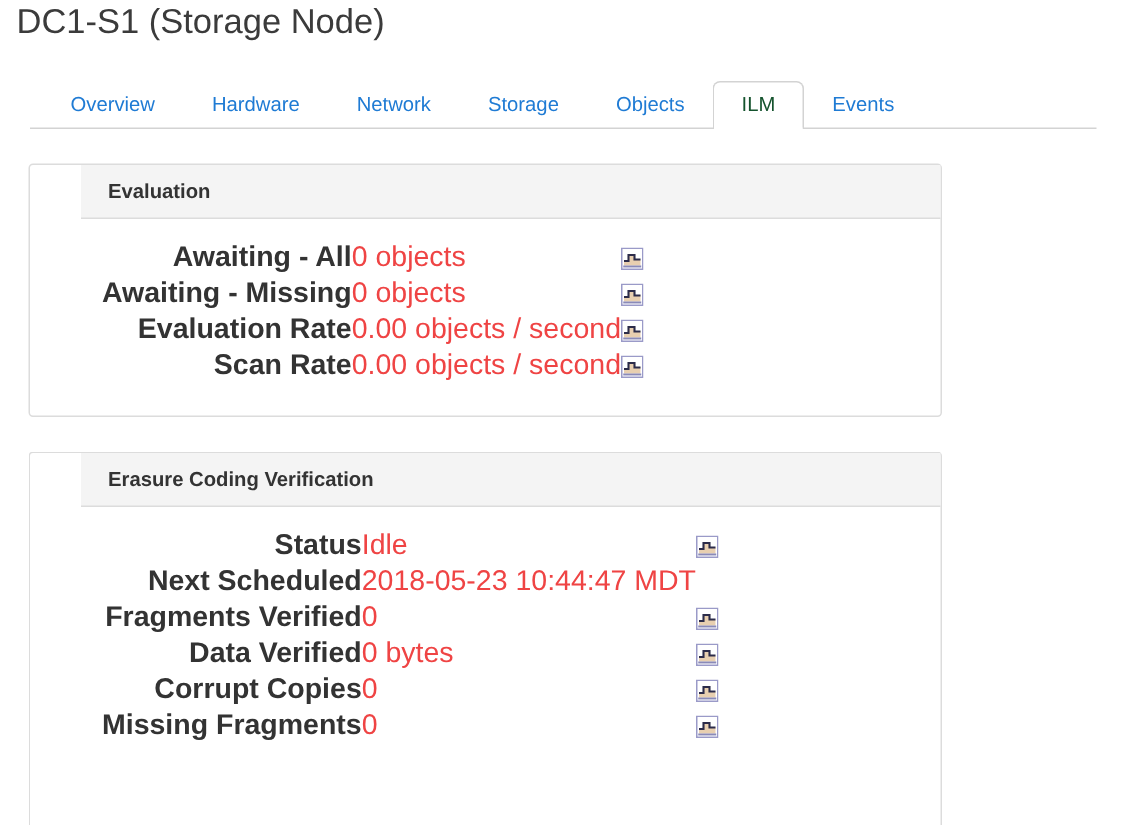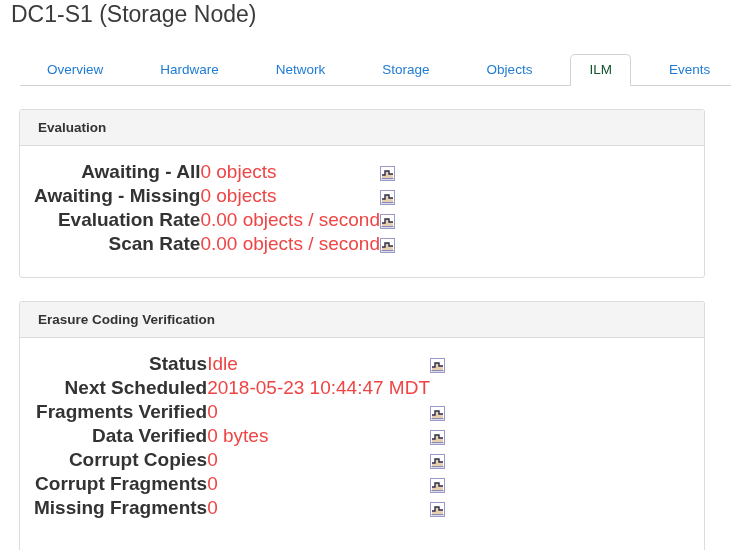--- a/index.html
+++ b/index.html
@@ -49,21 +49,20 @@
     height: 1px;
     background: #d3d3d3;
   }
   .tabs {
     position: absolute;
     left: 28px;
     top: 0px;
     height: 32px;
     display: flex;
     align-items: flex-start;
-    gap: 19px;
   }
   .tab {
     display: block;
     padding: 7px 18px 8px 18px;
     font-size: 13.5px;
     line-height: 16px;
     color: #1f7bd4;
     white-space: nowrap;
     background: transparent;
     border: 1px solid transparent;
@@ -86,24 +85,25 @@
     right: 0;
     bottom: -1px;
     height: 2px;
     background: #ffffff;
   }
 
   
   .panel {
     position: absolute;
     left: 19px;
-    width: 686px;
+    width: 609px;
     background: #ffffff;
     border: 1px solid #dcdcdc;
     border-radius: 3px;
+    padding-left: 34px;
   }
   .panel-evaluation { top: 109px; height: 169px; }
   .panel-erasure    { top: 301px; height: 249px; border-bottom: none; border-radius: 3px 3px 0 0; }
 
   .panel-header {
     height: 36px;
     background: #f4f4f4;
     border-bottom: 1px solid #dcdcdc;
     display: flex;
     align-items: center;
@@ -280,30 +280,20 @@
               <td class="attr-label">Corrupt Copies</td>
               <td class="attr-value">0</td>
               <td class="attr-icon"><span class="chart-icon"><svg width="15" height="15" viewBox="0 0 15 15">
                     <rect x="0.5" y="0.5" width="14" height="14" fill="#ffffff" stroke="#9a9ac8"></rect>
                     <path d="M2 12 L2 9 L5 9 L5 5 L9 5 L9 8 L13 8 L13 12 Z" fill="#e8cfb0"></path>
                     <path d="M2 9 L5 9 L5 5 L9 5 L9 8 L13 8" fill="none" stroke="#2c2c4a" stroke-width="1.4"></path>
                     <rect x="1.5" y="12" width="12" height="1.3" fill="#8a8ab8"></rect>
                   </svg></span></td>
             </tr>
             <tr>
-              <td class="attr-label">Corrupt Fragments</td>
-              <td class="attr-value">0</td>
-              <td class="attr-icon"><span class="chart-icon"><svg width="15" height="15" viewBox="0 0 15 15">
-                    <rect x="0.5" y="0.5" width="14" height="14" fill="#ffffff" stroke="#9a9ac8"></rect>
-                    <path d="M2 12 L2 9 L5 9 L5 5 L9 5 L9 8 L13 8 L13 12 Z" fill="#e8cfb0"></path>
-                    <path d="M2 9 L5 9 L5 5 L9 5 L9 8 L13 8" fill="none" stroke="#2c2c4a" stroke-width="1.4"></path>
-                    <rect x="1.5" y="12" width="12" height="1.3" fill="#8a8ab8"></rect>
-                  </svg></span></td>
-            </tr>
-            <tr>
               <td class="attr-label">Missing Fragments</td>
               <td class="attr-value">0</td>
               <td class="attr-icon"><span class="chart-icon"><svg width="15" height="15" viewBox="0 0 15 15">
                     <rect x="0.5" y="0.5" width="14" height="14" fill="#ffffff" stroke="#9a9ac8"></rect>
                     <path d="M2 12 L2 9 L5 9 L5 5 L9 5 L9 8 L13 8 L13 12 Z" fill="#e8cfb0"></path>
                     <path d="M2 9 L5 9 L5 5 L9 5 L9 8 L13 8" fill="none" stroke="#2c2c4a" stroke-width="1.4"></path>
                     <rect x="1.5" y="12" width="12" height="1.3" fill="#8a8ab8"></rect>
                   </svg></span></td>
             </tr>
           </tbody>

